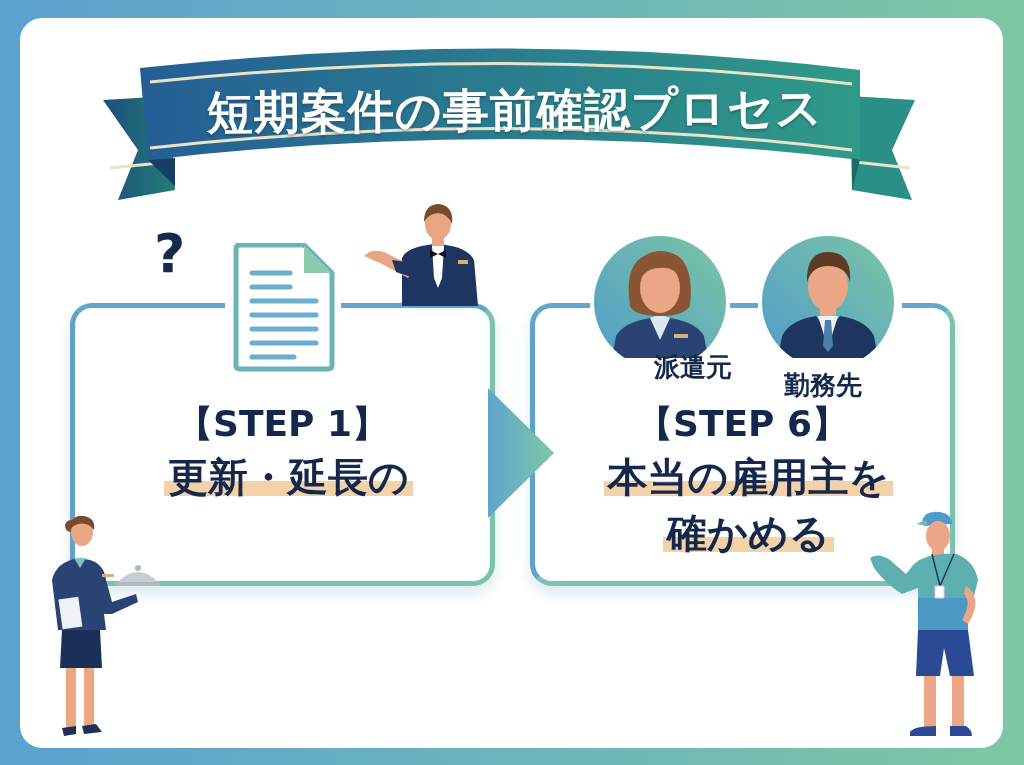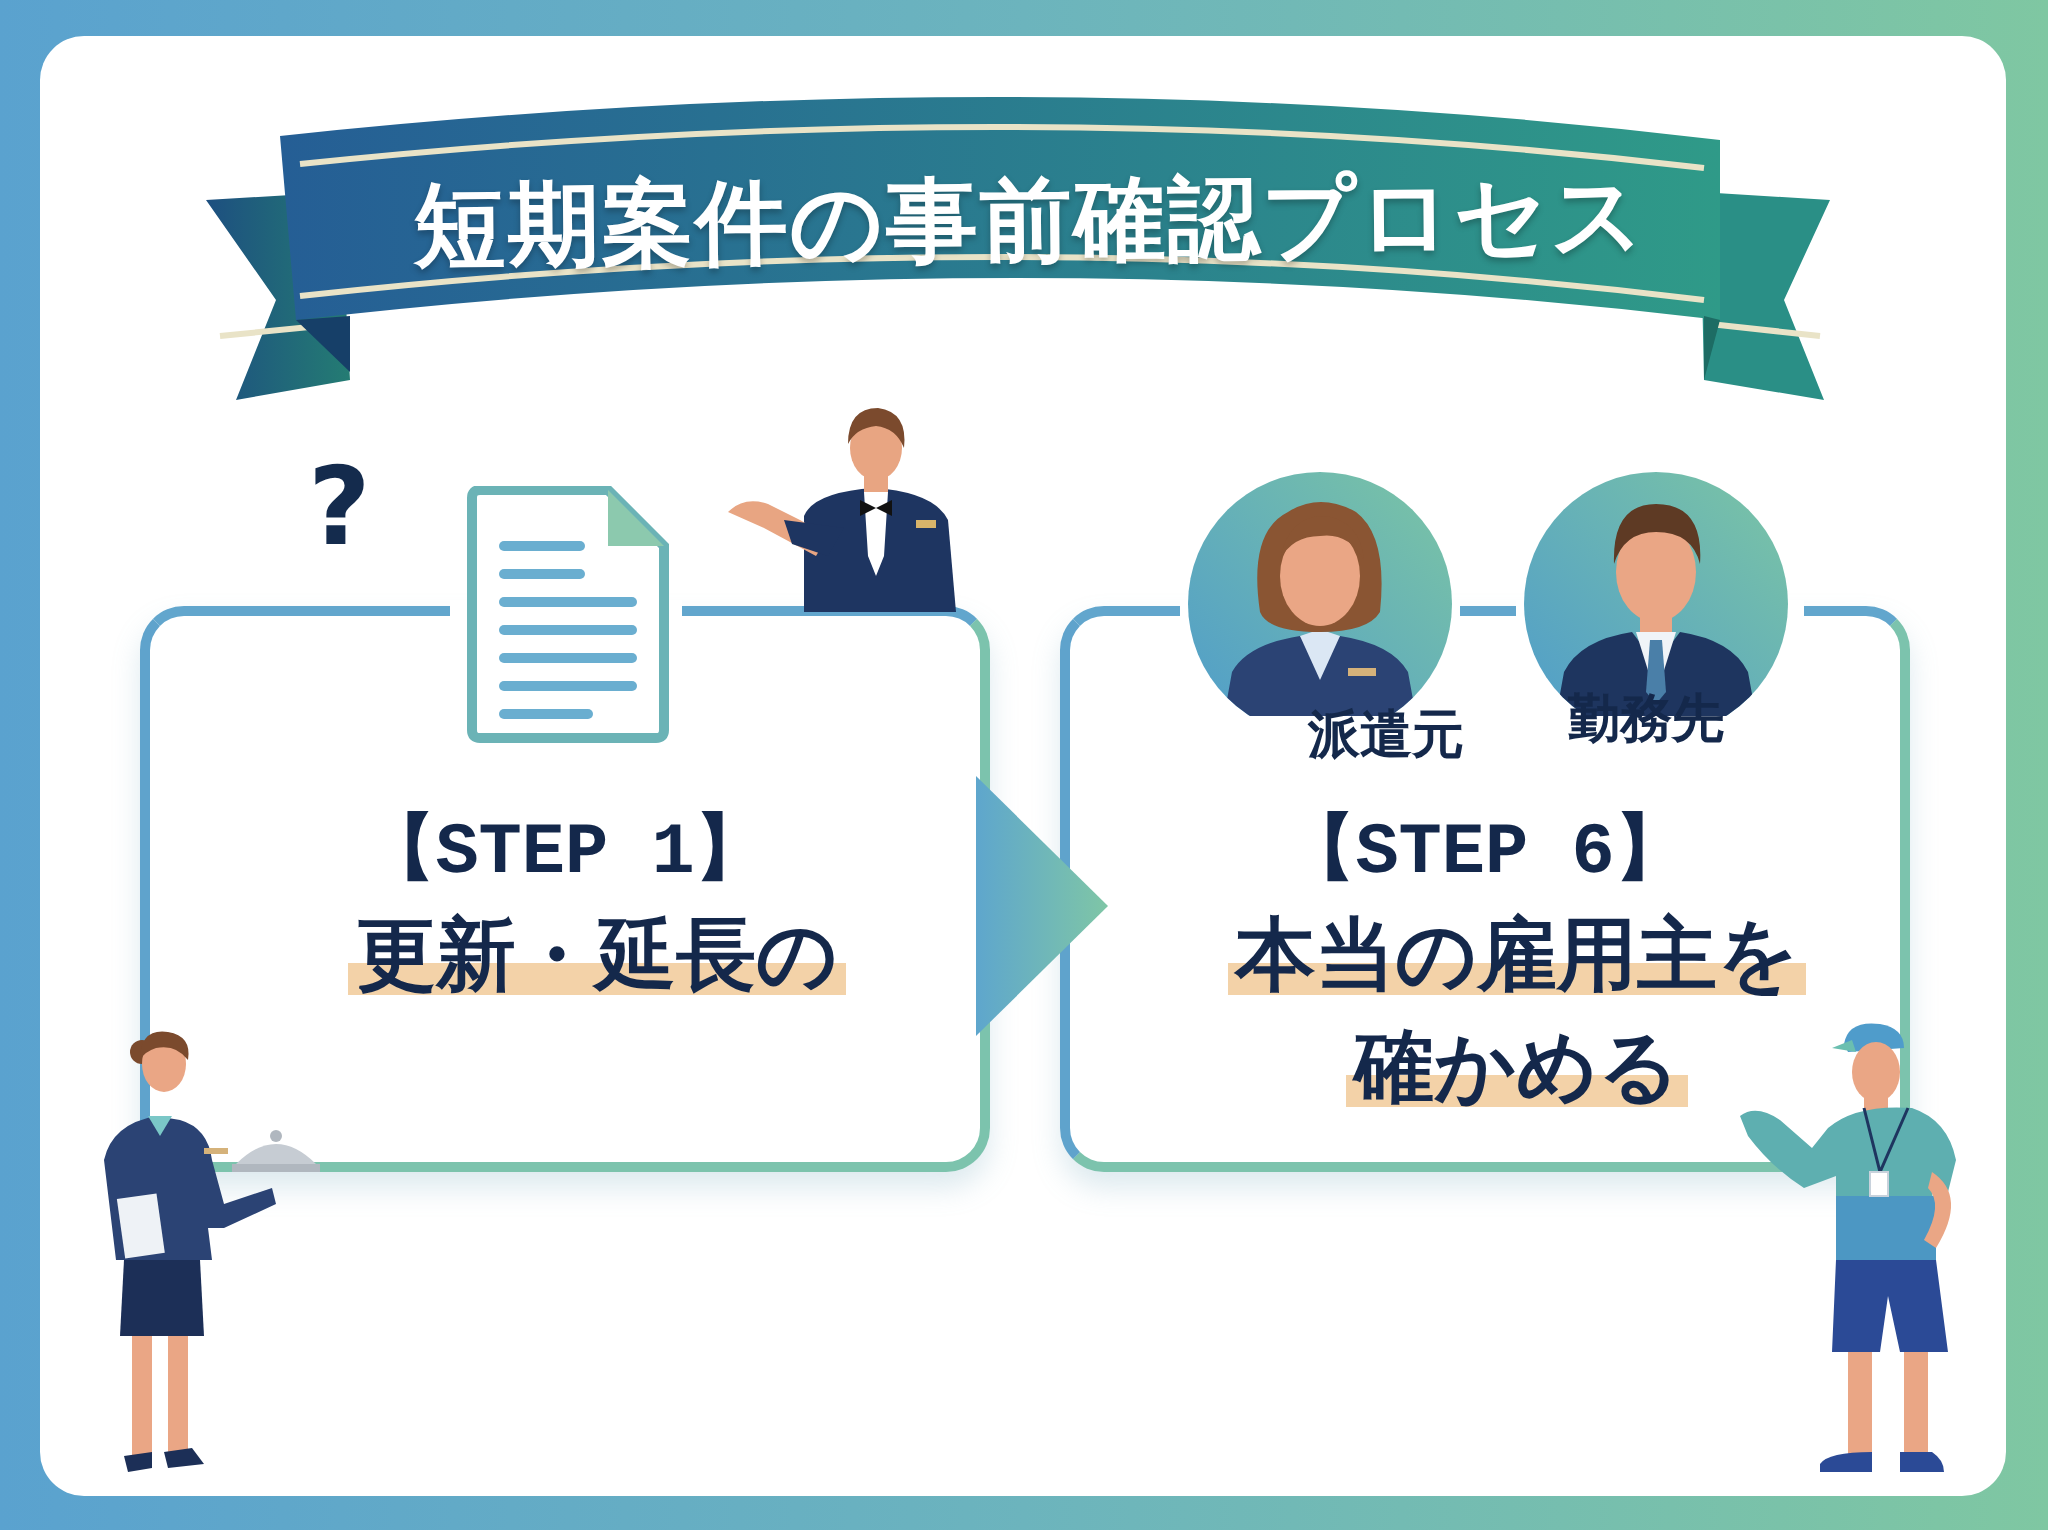--- a/index.html
+++ b/index.html
@@ -9,22 +9,22 @@
   .card{position:absolute;left:20px;top:18px;width:983px;height:730px;background:#fff;border-radius:22px;overflow:hidden;}
   .banner{position:absolute;left:0;top:0;width:1024px;height:220px;}
   .title{position:absolute;left:195px;top:80px;width:640px;text-align:center;color:#fff;font-weight:bold;font-size:46px;letter-spacing:1px;
     font-family:"DejaVu Sans",sans-serif;transform:rotate(-0.5deg);text-shadow:0 2px 3px rgba(0,0,0,0.25);}
   .box{position:absolute;border:5px solid #5fa8c9;border-radius:22px;background:#fff;box-sizing:border-box;
     box-shadow:0 8px 14px rgba(120,170,190,0.25);}
   .box1{left:70px;top:303px;width:425px;height:283px;border-color:#62a6cd #7cc3ad #7cc3ad #5fa3cc;}
   .box2{left:530px;top:303px;width:425px;height:283px;border-color:#62a6cd #7cc3ad #7cc3ad #5fa3cc;}
   .gap{position:absolute;background:#fff;height:10px;}
   .step{position:absolute;left:0;width:100%;text-align:center;color:#14284b;font-weight:bold;}
-  .step-label{font-size:36px;font-family:Liberation Mono, monospace;}
-  .hl-line{position:absolute;left:16px;width:100%;text-align:center;font-size:40px;font-weight:bold;color:#14284b;}
+  .step-label{font-size:36px;}
+  .hl-line{position:absolute;left:6px;width:100%;text-align:center;font-size:40px;font-weight:bold;color:#14284b;}
   .hl-line span{background:linear-gradient(180deg,transparent 58%,#f3d2a8 58%,#f3d2a8 92%,transparent 92%);padding:0 4px;}
   .q{position:absolute;left:154px;top:222px;font-size:54px;font-weight:bold;color:#142b4d;font-family:"DejaVu Sans",sans-serif;}
   .role{position:absolute;font-size:26px;font-weight:bold;color:#14284b;}
   svg{display:block;}
 </style>
 </head>
 <body>
 
 <div class="card"></div>
 
@@ -139,21 +139,21 @@
   <circle cx="66" cy="66" r="66" fill="url(#cg)"></circle>
   <g clip-path="url(#cc2)">
     <ellipse cx="66" cy="50" rx="20" ry="25" fill="#eaa685"></ellipse>
     <path d="M45,46 Q44,16 66,16 Q90,16 88,46 Q84,30 66,30 Q50,30 45,46 Z" fill="#5e3a24"></path>
     <rect x="58" y="70" width="16" height="12" fill="#eaa685"></rect>
     <path d="M16,122 L20,100 Q28,84 54,80 L66,96 L78,80 Q104,84 112,100 L116,122 Z" fill="#1e355f"></path>
     <polygon points="56,80 66,112 76,80" fill="#f0f4f8"></polygon>
     <polygon points="63,84 69,84 71,110 66,116 61,110" fill="#4a7fa8"></polygon>
   </g>
 </svg>
-<div class="role" style="left:784px;top:342px;">勤務先</div>
+<div class="role" style="left:784px;top:368px;">勤務先</div>
 
 <svg style="position:absolute;left:40px;top:510px;" width="120" height="232" viewBox="0 0 120 232">
   <ellipse cx="31" cy="16" rx="6" ry="6" fill="#7b4a2d"></ellipse>
   <ellipse cx="42" cy="22" rx="11" ry="14" fill="#eaa685"></ellipse>
   <path d="M30,20 Q30,4 44,6 Q56,8 54,20 Q48,12 38,14 Q32,16 30,20 Z" fill="#7b4a2d"></path>
   <path d="M18,120 L12,70 Q16,52 38,48 L50,50 Q64,54 66,70 L72,92 L96,84 L98,92 L72,104 L64,104 L66,120 Z" fill="#2b4374"></path>
   <polygon points="34,48 46,48 40,58" fill="#7ac7c7"></polygon>
   <rect x="20" y="88" width="20" height="30" fill="#eef2f6" transform="rotate(-8 30 100)"></rect>
   <path d="M22,120 L60,120 L62,158 L20,158 Z" fill="#1c2f57"></path>
   <rect x="26" y="158" width="10" height="60" fill="#eaa685"></rect>

